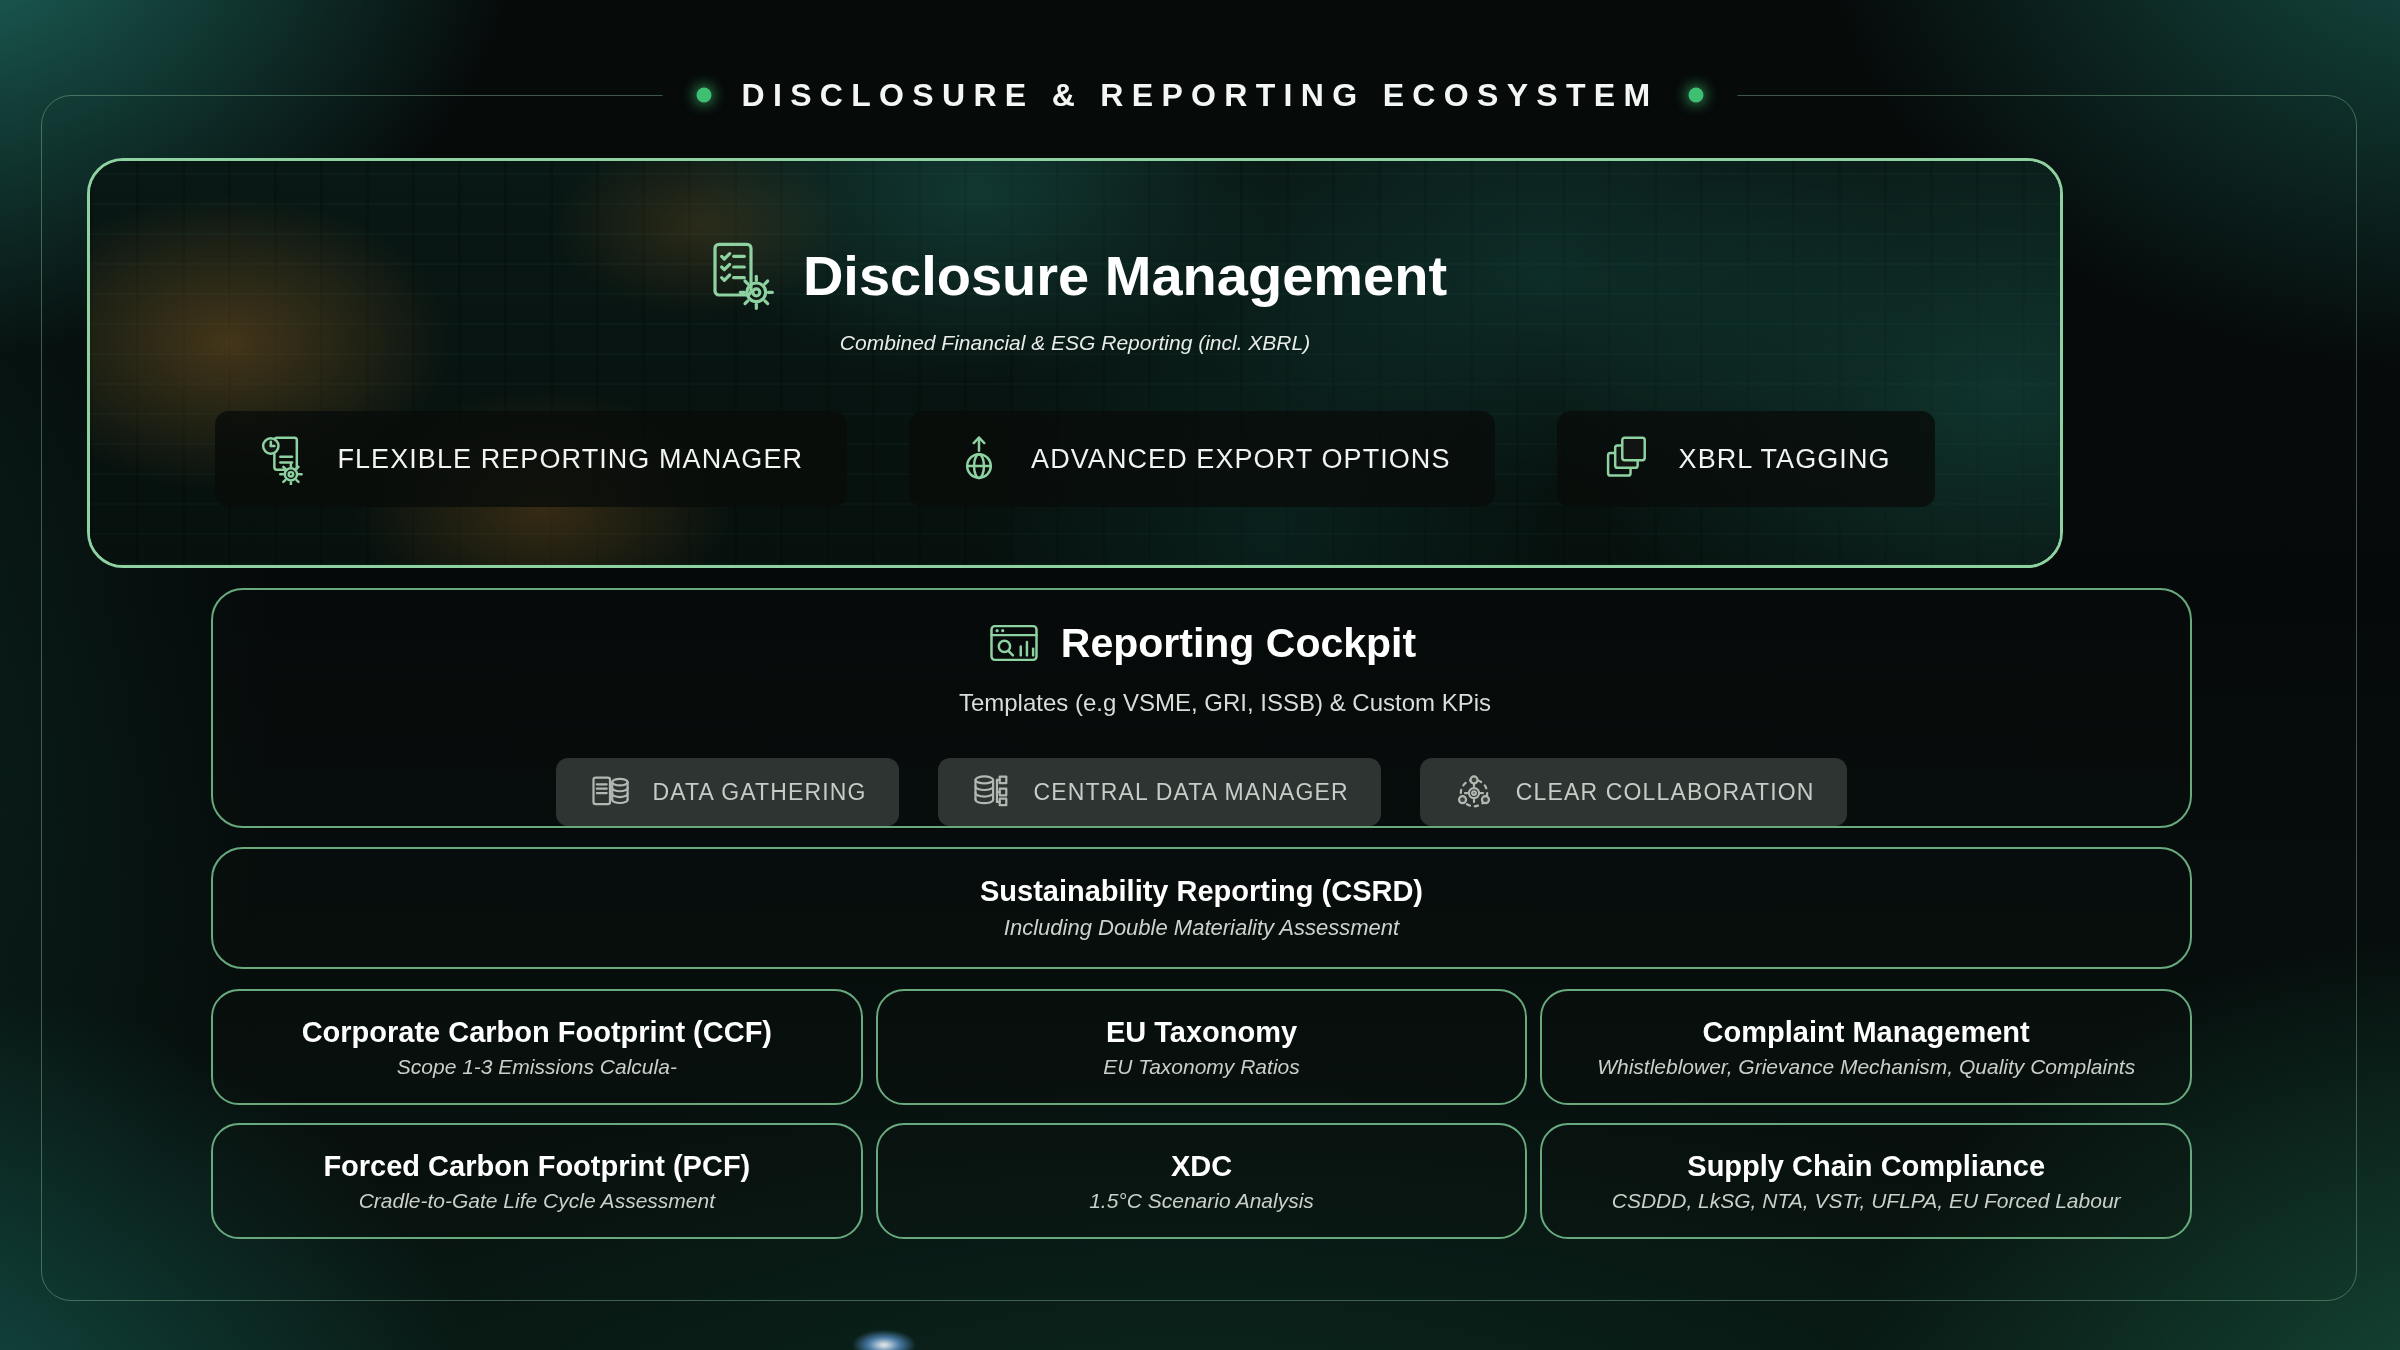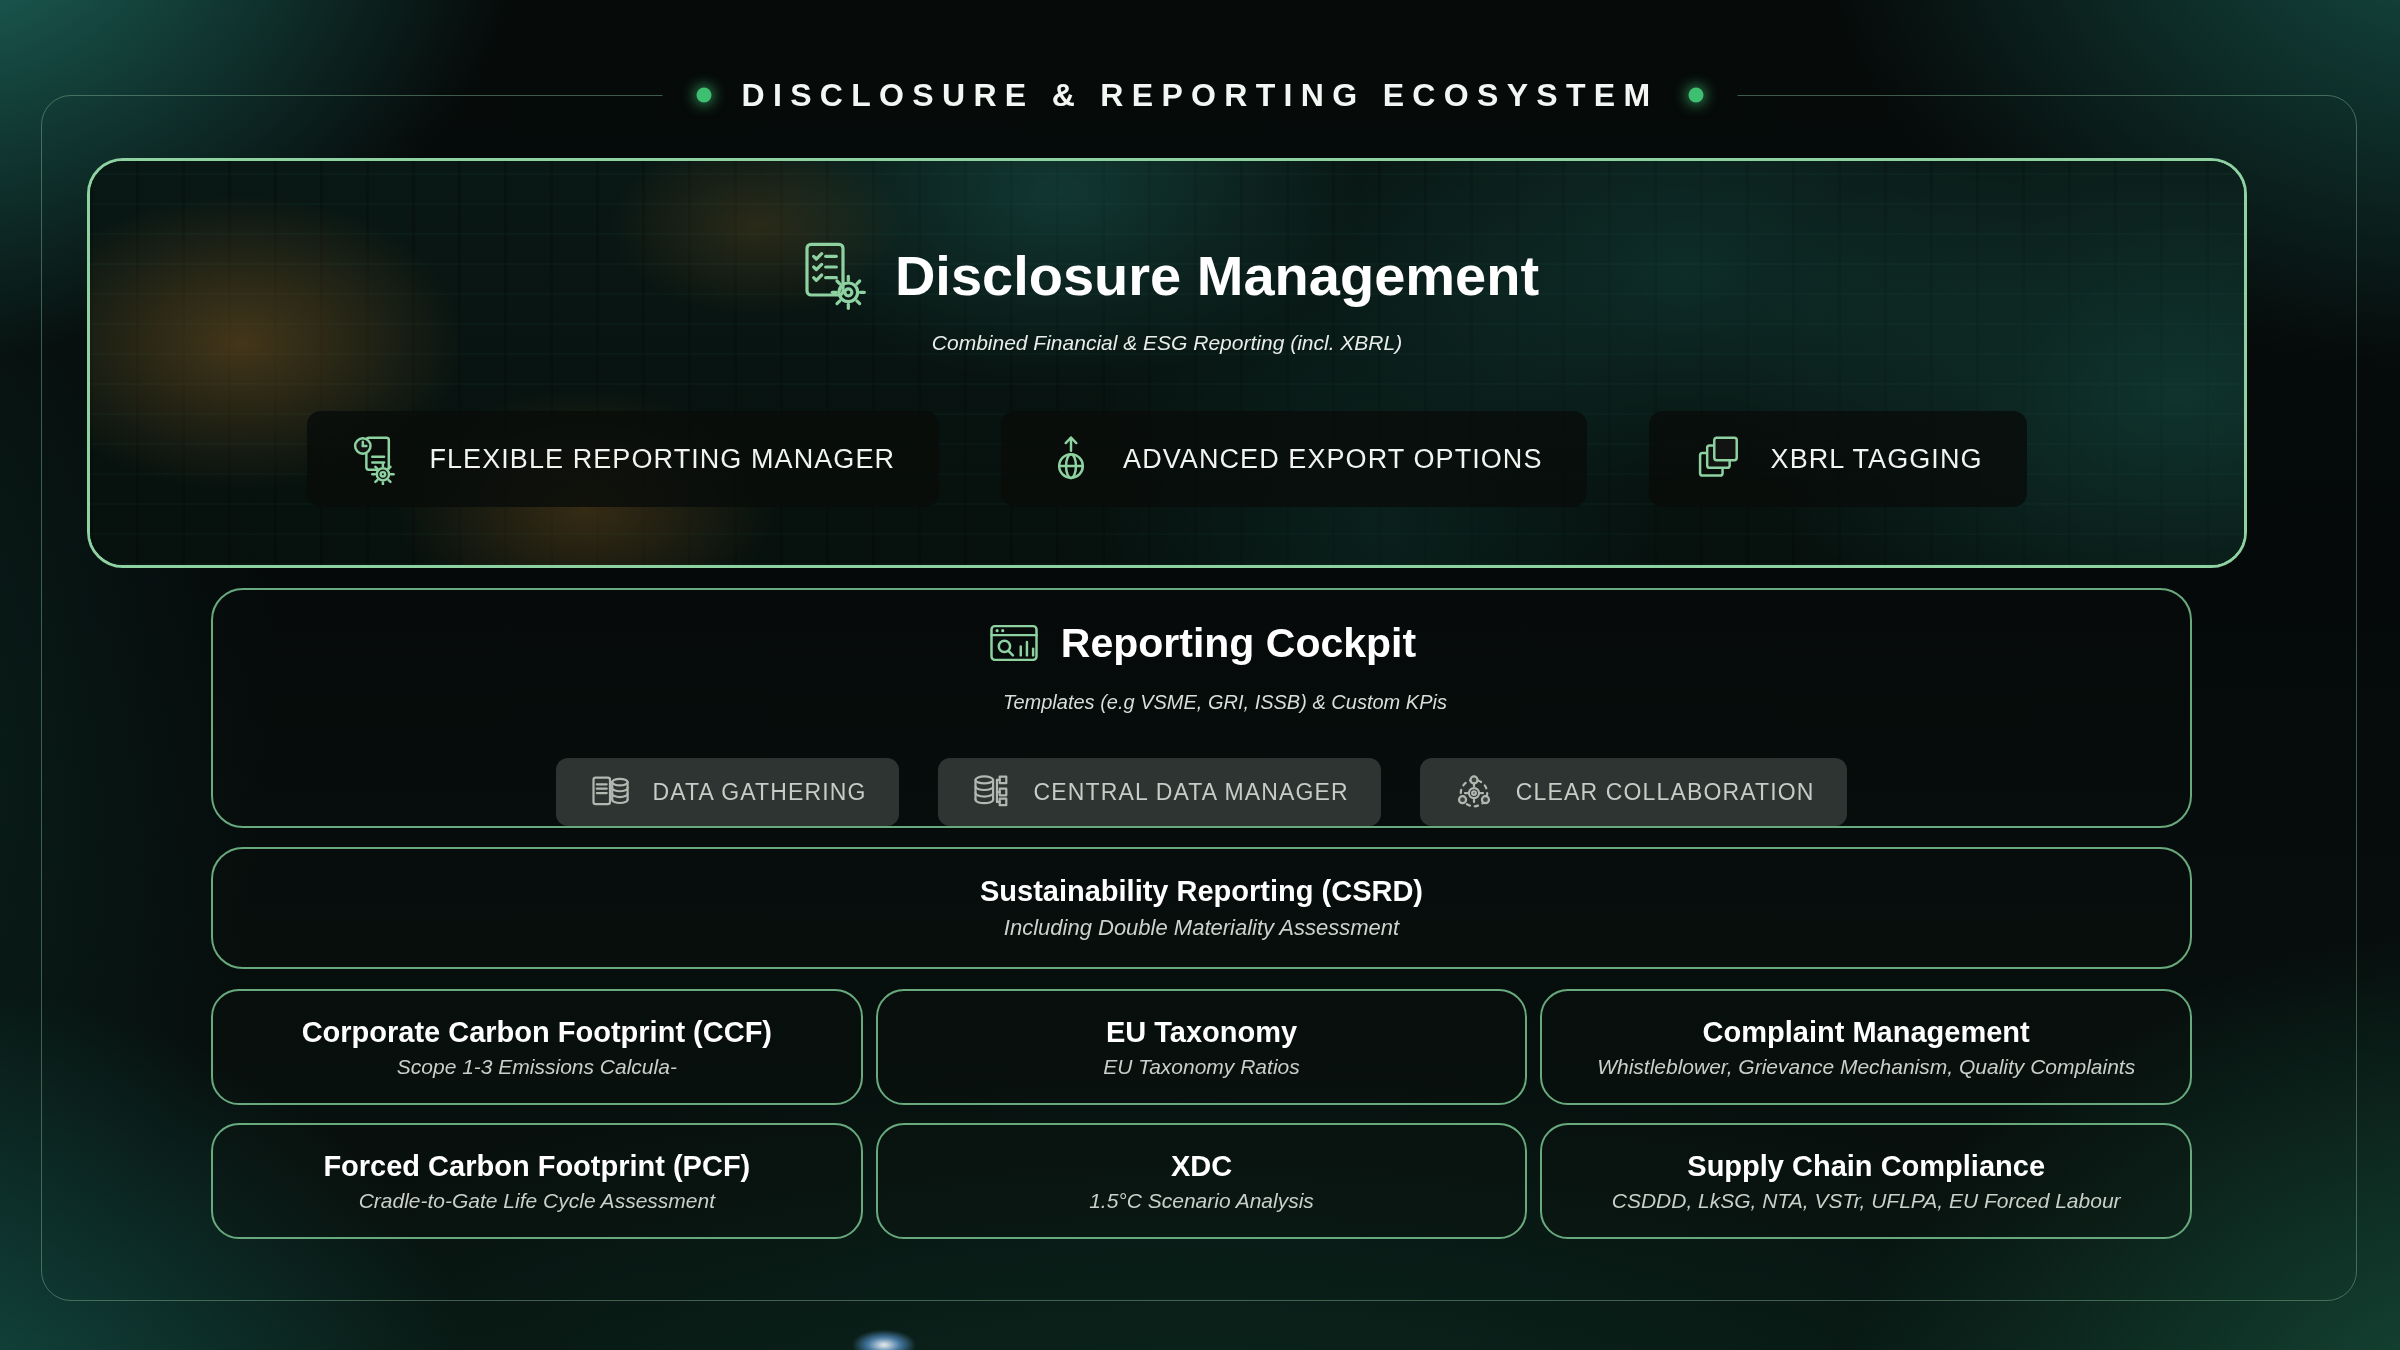--- a/index.html
+++ b/index.html
@@ -40,21 +40,21 @@
     background:var(--dot-green);
     box-shadow:0 0 14px 2px rgba(70,200,120,0.7);
   }
   .titlebar h1{
     font-size:32px;font-weight:700;letter-spacing:0.26em;
     color:#f4f6f4;white-space:nowrap;
   }
 
   
   .hero{
-    position:absolute;left:87px;top:158px;width:2160px;height:410px;
+    position:absolute;left:87px;top:158px;width:1976px;height:410px;
     border:3px solid var(--accent-green);border-radius:36px;overflow:hidden;
   }
   .hero-bg{
     position:absolute;inset:0;
     background:
       linear-gradient(rgba(5,9,7,0.38),rgba(5,9,7,0.46)),
       radial-gradient(320px 210px at 7% 45%, rgba(212,142,52,0.50), rgba(212,142,52,0) 70%),
       radial-gradient(270px 170px at 23% 86%, rgba(198,128,44,0.45), rgba(198,128,44,0) 70%),
       radial-gradient(210px 130px at 31% 16%, rgba(230,160,60,0.25), rgba(230,160,60,0) 70%),
       radial-gradient(430px 270px at 45% 8%, rgba(46,162,150,0.40), rgba(46,162,150,0) 70%),
@@ -84,21 +84,21 @@
   .card{
     position:absolute;border:2px solid var(--box-border);border-radius:32px;
     background:rgba(10,16,13,0.25);
     display:flex;flex-direction:column;align-items:center;justify-content:center;
   }
 
   
   .cockpit{left:211px;top:588px;width:1981px;height:240px;justify-content:space-between;padding-top:26px;}
   .cockpit-head{display:flex;align-items:center;gap:20px;}
   .cockpit-head h3{font-size:41px;font-weight:700;color:#fff;}
-  .cockpit-sub{margin-top:7px;font-size:20px;font-style:italic;color:var(--subtitle-grey);margin-left:47px;}
+  .cockpit-sub{margin-top:7px;font-size:24px;color:var(--subtitle-grey);margin-left:47px;}
   .cockpit-chips{display:flex;gap:39px;margin-top:30px;}
   .chip-grey{
     display:flex;align-items:center;gap:20px;height:68px;padding:0 32px;
     background:rgba(128,138,130,0.32);border-radius:12px;
     font-size:23px;font-weight:500;letter-spacing:0.05em;color:var(--chip-grey-text);
     white-space:nowrap;cursor:pointer;
   }
   .chip-grey .icon{color:#b2b8b2;}
 
   

